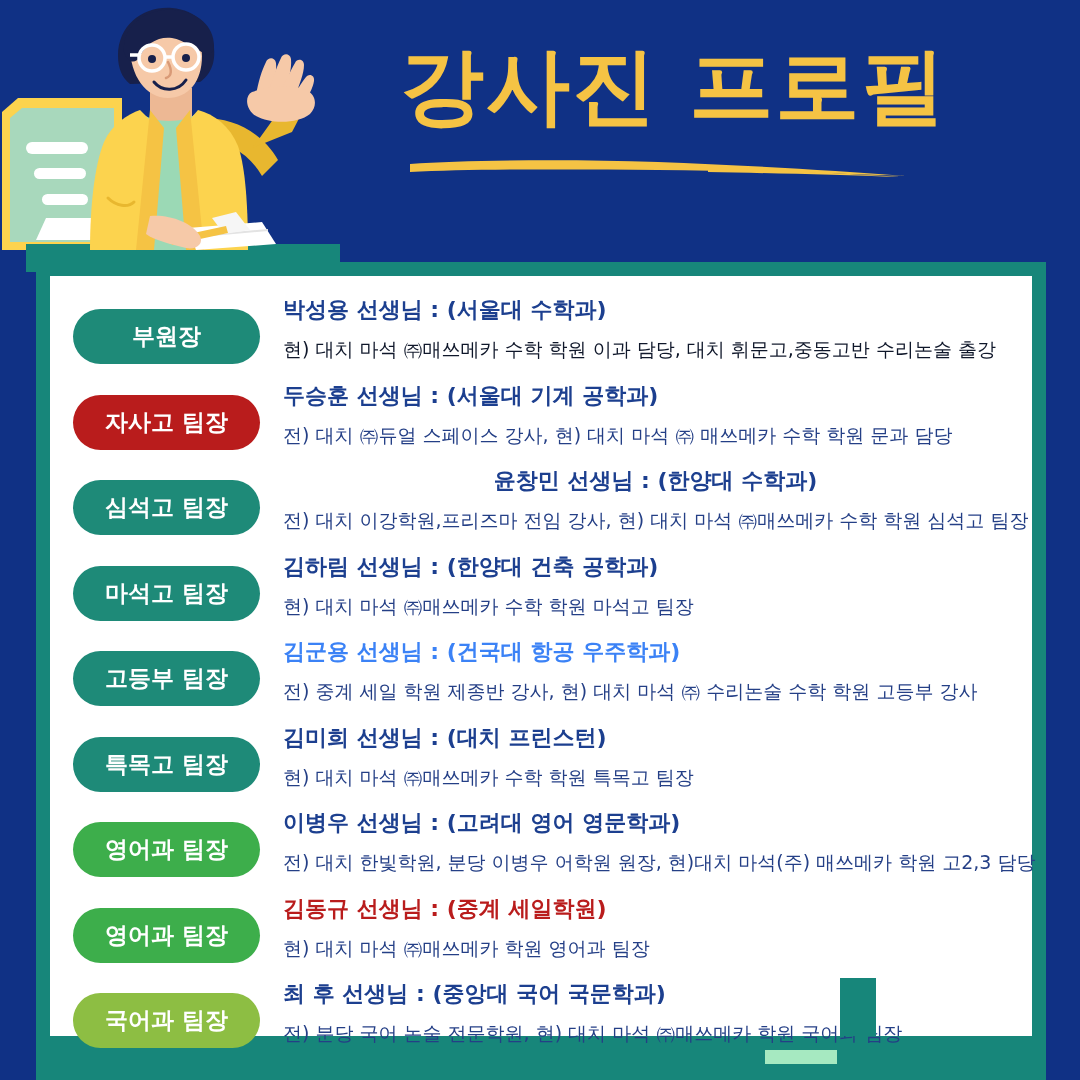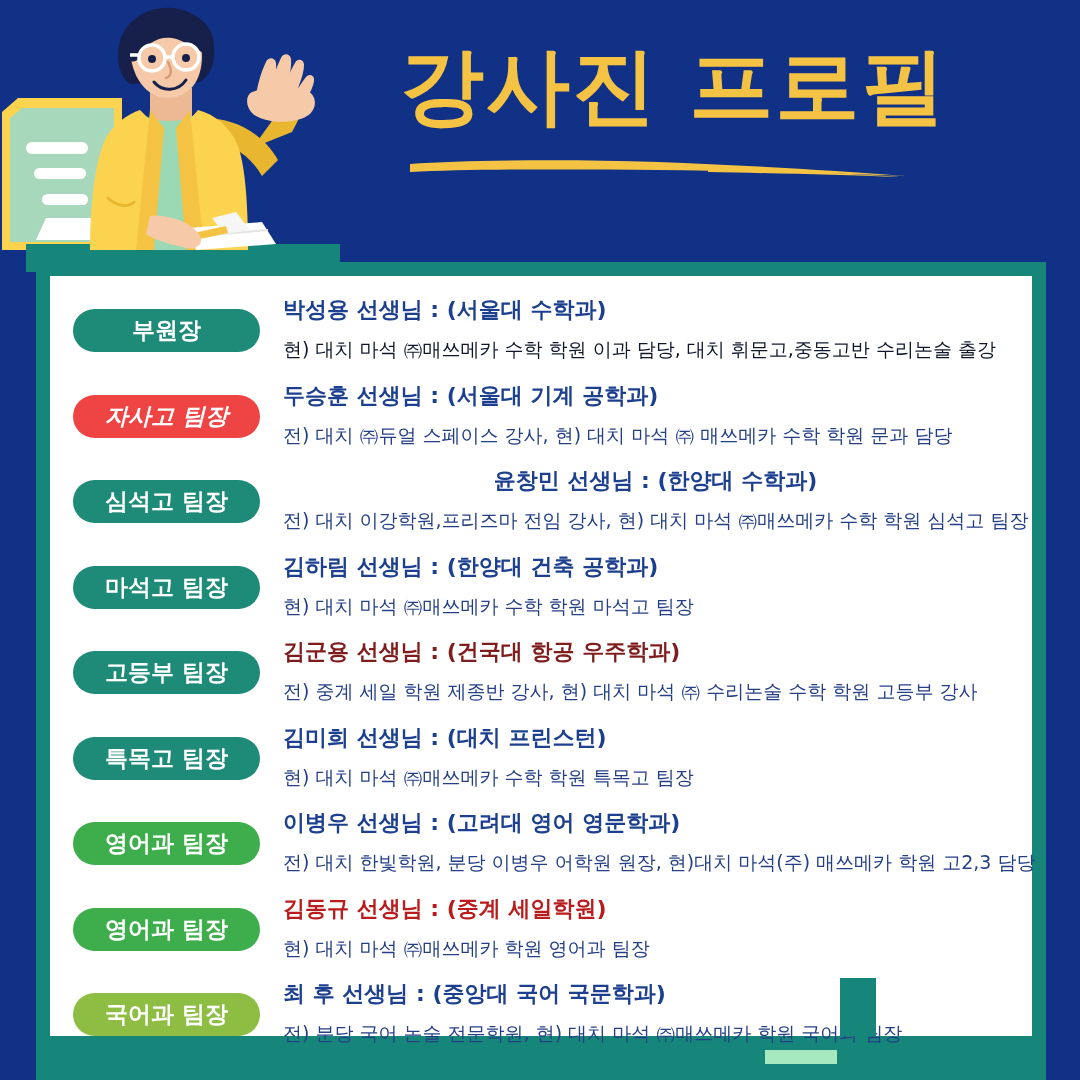--- a/index.html
+++ b/index.html
@@ -105,21 +105,21 @@
     width: 982px;
     height: 86px;
     display: flex;
     align-items: flex-start;
   }
   .badge {
     position: absolute;
     left: 23px;
     top: 13px;
     width: 187px;
-    height: 43px;
+    height: 55px;
     border-radius: 28px;
     display: flex;
     align-items: center;
     justify-content: center;
     color: #FFFFFF;
     font-size: 23px;
     font-weight: bold;
     letter-spacing: 0px;
     white-space: nowrap;
   }
@@ -233,21 +233,21 @@
   <div class="card-inner">
     <div class="rows" id="rows">
         <div class="row" style="top: 20px;">
           <div class="badge" style="background: rgb(30, 138, 120);">부원장</div>
           <div class="row-text">
             <div class="row-name" style="color: rgb(28, 63, 143);">박성용 선생님 : (서울대 수학과)</div>
             <div class="row-detail" style="color: #0f172a;">현) 대치 마석 ㈜매쓰메카 수학 학원 이과 담당, 대치 휘문고,중동고반 수리논술 출강</div>
           </div>
         </div>
         <div class="row" style="top: 105.5px;">
-          <div class="badge" style="background: #ef4444; font-style: italic;">자사고 팀장</div>
+          <div class="badge" style="background: #b91c1c;">자사고 팀장</div>
           <div class="row-text">
             <div class="row-name" style="color: rgb(28, 63, 143);">두승훈 선생님 : (서울대 기계 공학과)</div>
             <div class="row-detail" style="color: rgb(36, 63, 134);">전) 대치 ㈜듀얼 스페이스 강사, 현) 대치 마석 ㈜ 매쓰메카 수학 학원 문과 담당</div>
           </div>
         </div>
         <div class="row" style="top: 191px;">
           <div class="badge" style="background: rgb(30, 138, 120);">심석고 팀장</div>
           <div class="row-text">
             <div class="row-name" style="color: rgb(28, 63, 143); text-align: center;">윤창민 선생님 : (한양대  수학과)</div>
             <div class="row-detail" style="color: rgb(36, 63, 134);">전) 대치 이강학원,프리즈마 전임 강사, 현) 대치 마석 ㈜매쓰메카 수학 학원 심석고 팀장</div>
@@ -256,21 +256,21 @@
         <div class="row" style="top: 276.5px;">
           <div class="badge" style="background: rgb(30, 138, 120);">마석고 팀장</div>
           <div class="row-text">
             <div class="row-name" style="color: rgb(28, 63, 143);">김하림 선생님 : (한양대  건축 공학과)</div>
             <div class="row-detail" style="color: rgb(36, 63, 134);">현) 대치 마석 ㈜매쓰메카 수학 학원 마석고 팀장</div>
           </div>
         </div>
         <div class="row" style="top: 362px;">
           <div class="badge" style="background: rgb(30, 138, 120);">고등부 팀장</div>
           <div class="row-text">
-            <div class="row-name" style="color: #7f1d1d;">김군용 선생님 : (건국대  항공 우주학과)</div>
+            <div class="row-name" style="color: #3b82f6;">김군용 선생님 : (건국대  항공 우주학과)</div>
             <div class="row-detail" style="color: rgb(36, 63, 134);">전) 중계 세일 학원 제종반 강사, 현) 대치 마석 ㈜ 수리논술 수학 학원 고등부 강사</div>
           </div>
         </div>
         <div class="row" style="top: 447.5px;">
           <div class="badge" style="background: rgb(30, 138, 120);">특목고 팀장</div>
           <div class="row-text">
             <div class="row-name" style="color: rgb(28, 63, 143);">김미희 선생님 : (대치 프린스턴)</div>
             <div class="row-detail" style="color: rgb(36, 63, 134);">현) 대치 마석 ㈜매쓰메카 수학 학원 특목고 팀장</div>
           </div>
         </div>

